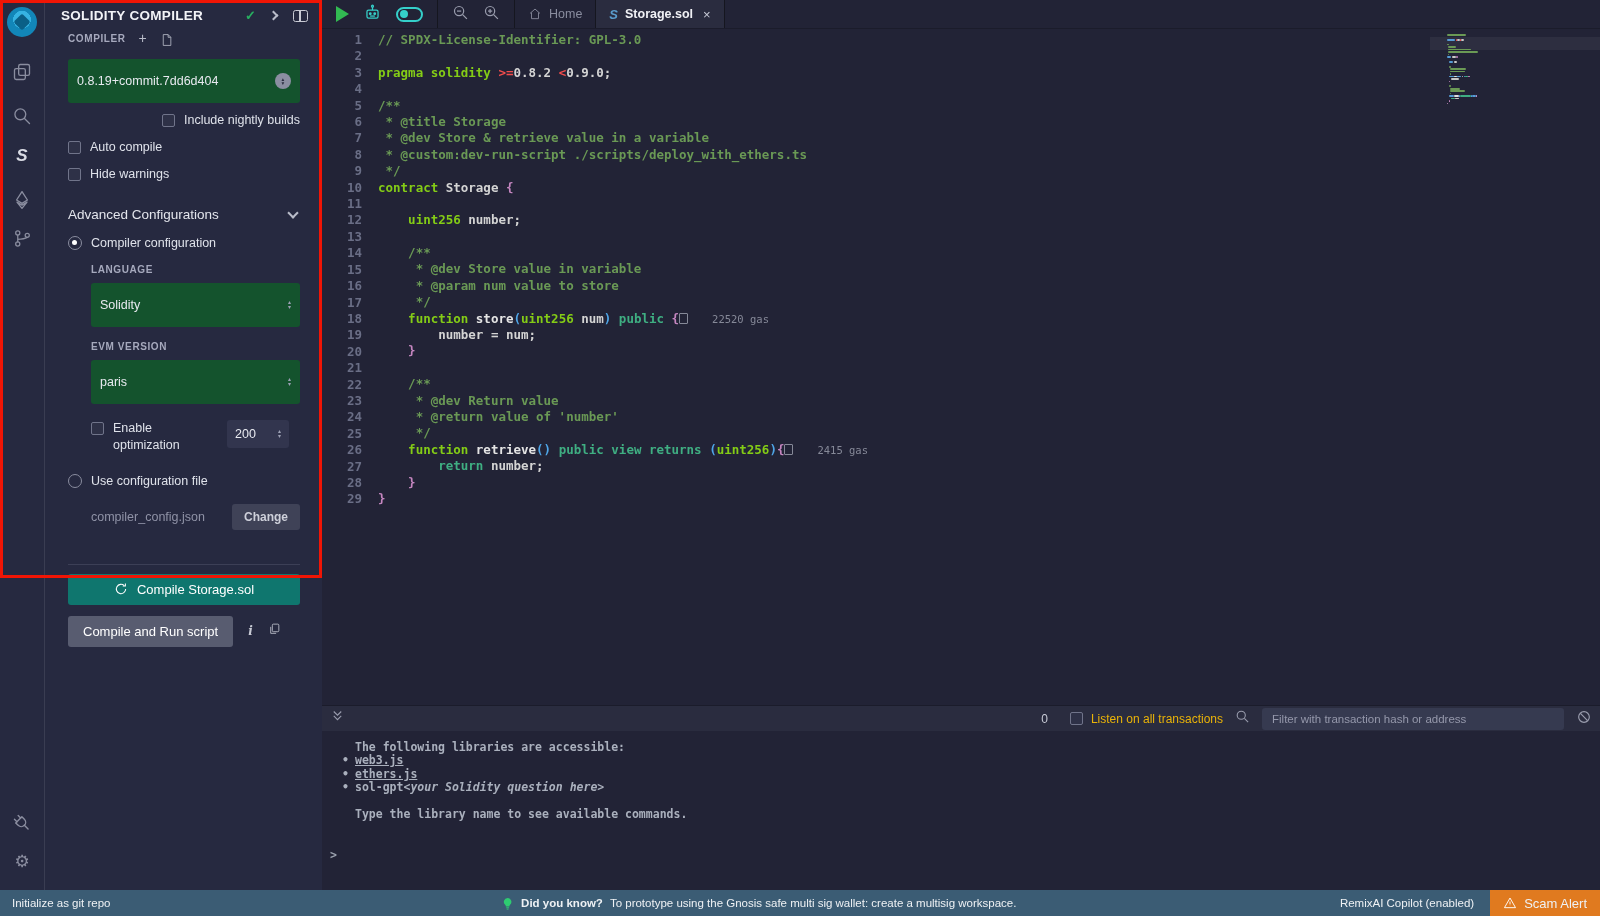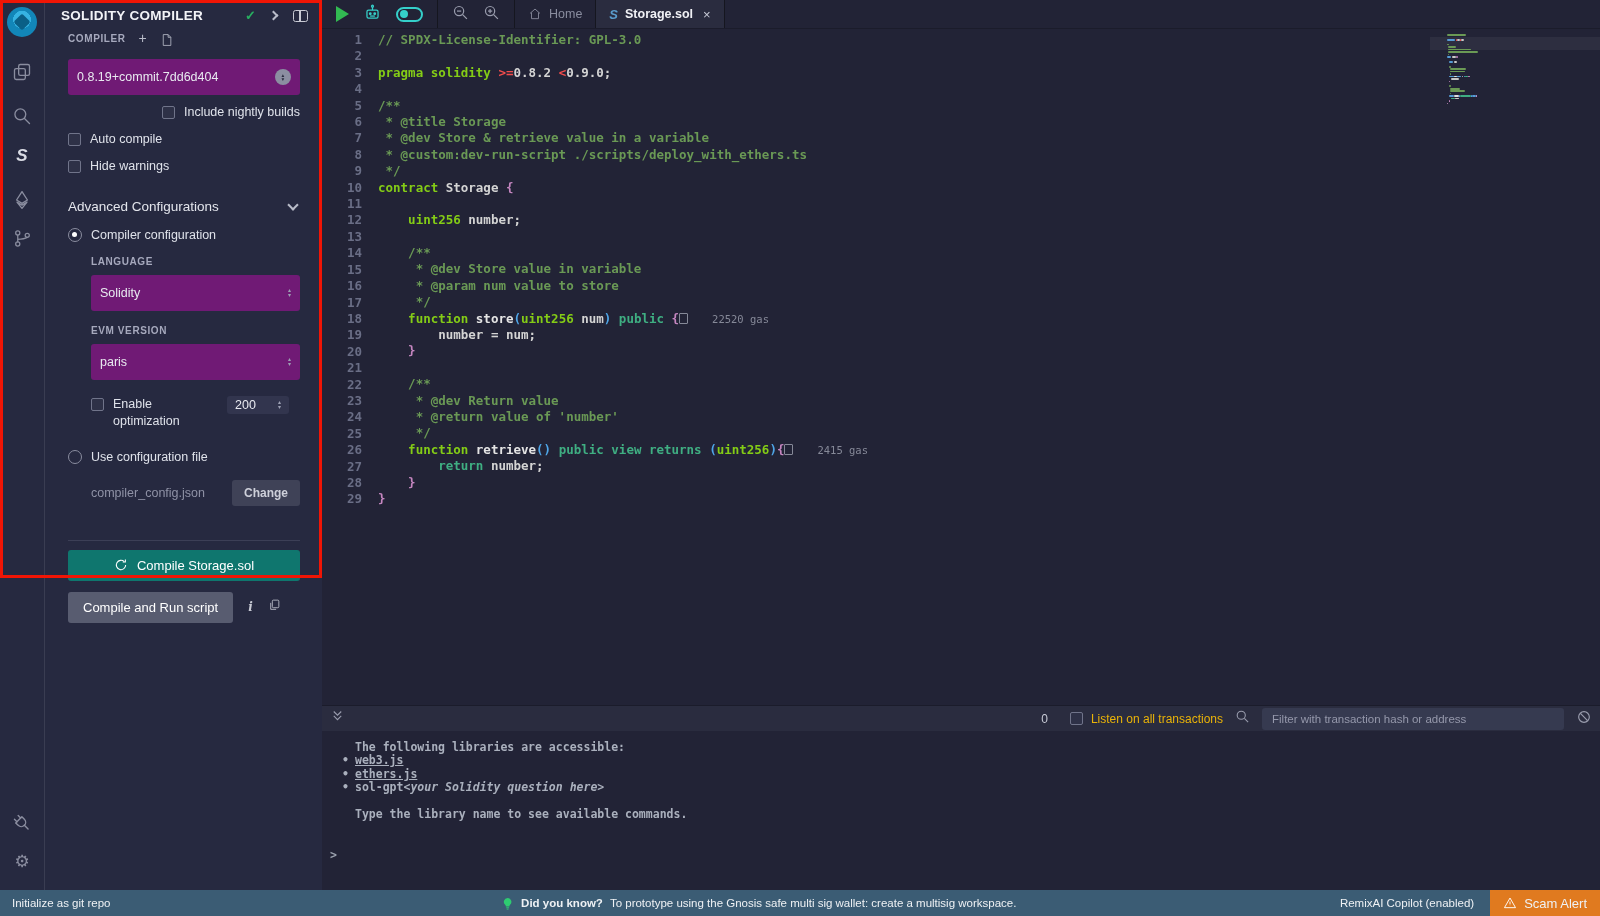--- a/index.html
+++ b/index.html
@@ -30,21 +30,21 @@
     transform:rotate(45deg); margin-right:16px; }
   .split-icon { width:15px; height:12px; border:1.6px solid #c8cad4; border-radius:2.5px; position:relative; }
   .split-icon::after { content:""; position:absolute; left:5px; top:0; bottom:0; width:1.6px; background:#c8cad4; }
 
   .panel-body { padding:0 22px 0 23px; }
   .compiler-row { display:flex; align-items:flex-start; gap:13px; margin-top:4px; }
   .small-label { font-size:10px; color:#a6a9bd; letter-spacing:.6px; font-weight:bold; }
   .plus-ic { color:#b9bcc9; font-size:14px; line-height:10px; }
   .filenew svg { stroke:#b9bcc9; fill:none; stroke-width:1.5; }
 
-  .select { background:#701a75; border-radius:3px; height:36px; display:flex; align-items:center;
+  .select { background:#14532d; border-radius:3px; height:44px; display:flex; align-items:center;
     justify-content:space-between; padding:0 9px; color:#e8eaf0; font-size:12.5px; margin-top:8px; }
   .updown { display:flex; flex-direction:column; color:#9ca0b4; font-size:6px; line-height:5px; }
   .circle-caret { width:16px; height:16px; border-radius:50%; background:#8b8ea1; display:flex;
     flex-direction:column; align-items:center; justify-content:center; color:#2a2c3f; font-size:5.5px; line-height:4.5px; }
 
   .chk-row { display:flex; align-items:center; gap:9px; margin-top:13px; }
   .checkbox { width:13px; height:13px; background:#2e3147; border:1px solid #70748a; border-radius:2px; flex:none; }
   .chk-label { font-size:12.5px; color:#dfe2ea; }
   .nightly { justify-content:flex-end; margin-top:10px; }
 
@@ -54,21 +54,21 @@
     transform:rotate(45deg); margin-right:3px; margin-top:-4px; }
   .radio-row { display:flex; align-items:center; gap:9px; margin-top:14px; }
   .radio { width:14px; height:14px; border:1.5px solid #8a8d9f; border-radius:50%; flex:none; position:relative; background:#262940; }
   .radio.sel::after { content:""; position:absolute; left:3px; top:3px; width:5px; height:5px; border-radius:50%; background:#ffffff; }
   .radio-label { font-size:12.5px; color:#dfe2ea; }
 
   .indent { margin-left:23px; }
   .field-label { margin-top:14px; }
   .opt-row { display:flex; align-items:flex-start; margin-top:16px; }
   .opt-label { width:96px; font-size:12.5px; color:#dfe2ea; line-height:1.35; }
-  .runs-input { margin-left:18px; width:62px; height:18px; background:#32354e; border:none; border-radius:3px;
+  .runs-input { margin-left:18px; width:62px; height:28px; background:#32354e; border:none; border-radius:3px;
     display:flex; align-items:center; justify-content:space-between; padding:0 8px; }
   .runs-input input { width:34px; background:transparent; border:none; color:#e8eaf0; font-size:12.5px;
     font-family:"Liberation Sans",sans-serif; outline:none; }
   .cfg-row { display:flex; align-items:center; justify-content:space-between; margin-top:16px; }
   .cfg-name { font-size:12.5px; color:#8f92a6; }
   .change-btn { background:#3f4257; border:none; border-radius:3px; color:#ced0da; font-weight:bold;
     font-size:12px; padding:6px 12px; }
 
   .panel-divider { border-top:1px solid #3c3f56; margin:34px 0 0 0; }
   .compile-btn { margin-top:9px; width:100%; height:31px; background:#0f766e; color:#ffffff; border:none;

